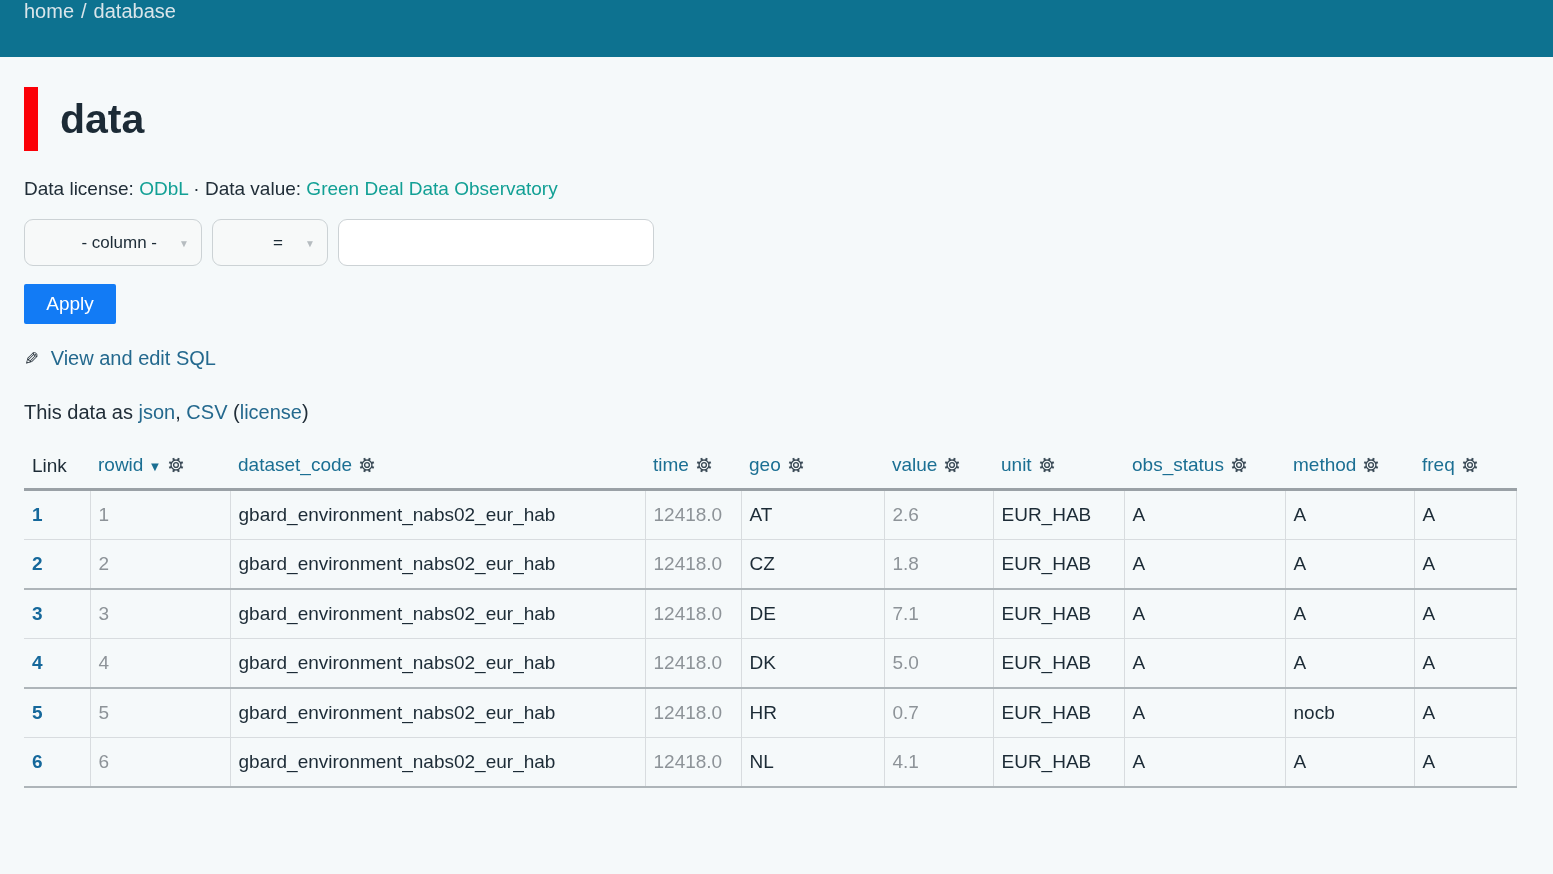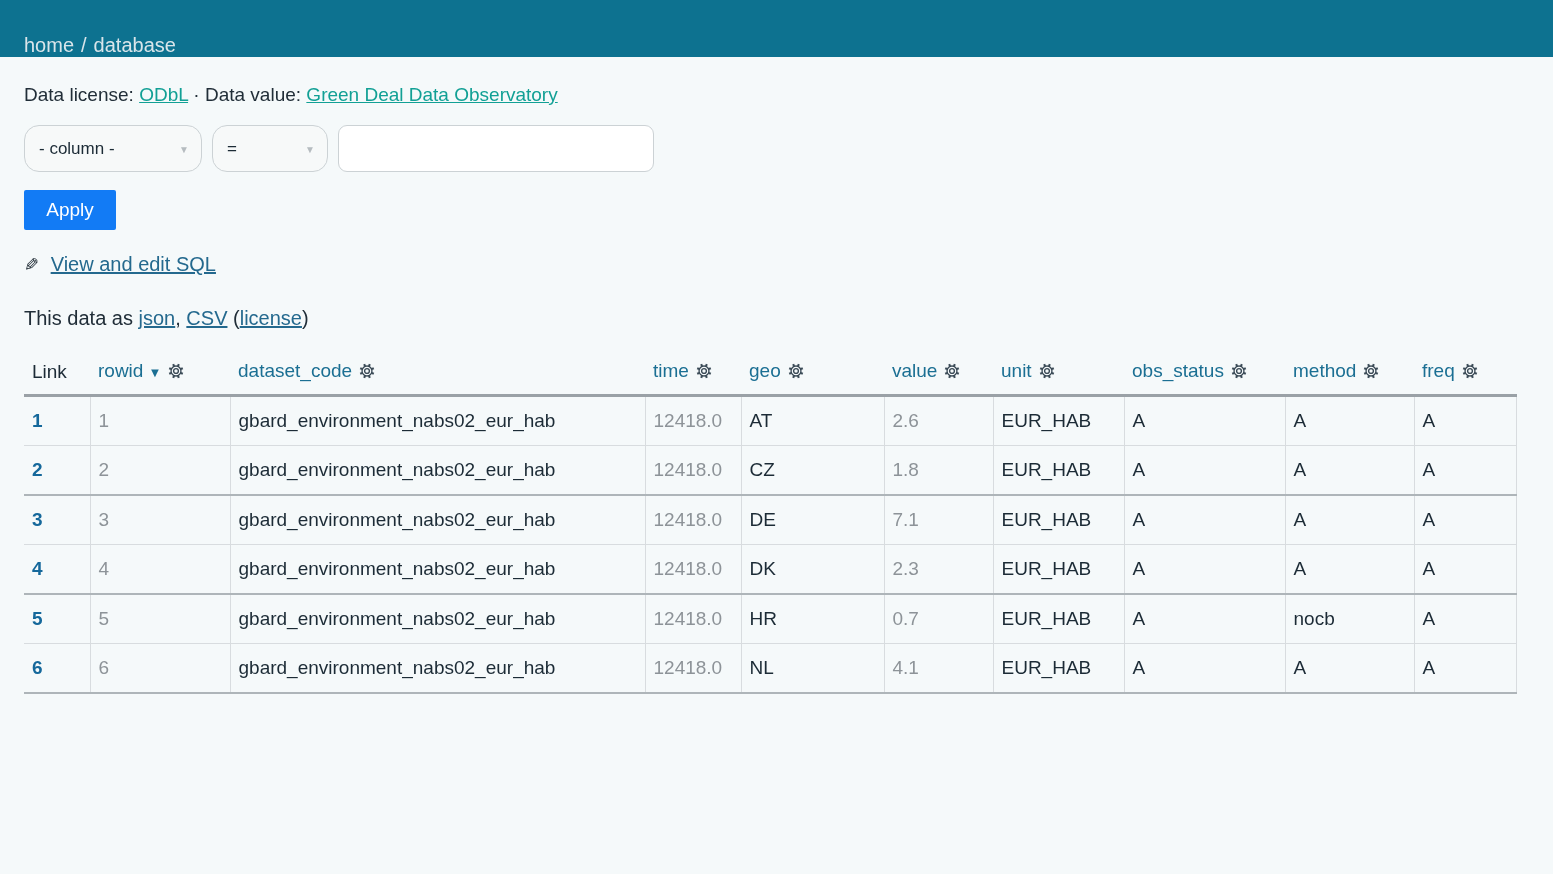--- a/index.html
+++ b/index.html
@@ -12,41 +12,41 @@
   }
   *{box-sizing:border-box; margin:0; padding:0;}
   html,body{width:1553px; height:874px; overflow:hidden;}
   body{
     background:var(--page-bg);
     font-family:"Liberation Sans", sans-serif;
     color:var(--body-text);
   }
   .topbar{
     height:57px; background:var(--topbar-bg);
-    display:flex; align-items:flex-end; padding:0 24px;
+    display:flex; align-items:flex-start; padding:0 24px;
     font-size:20px; color:var(--topbar-text); gap:7px;
   }
   .topbar a{color:var(--topbar-text); text-decoration:none; cursor:pointer;}
   .content{padding:0 24px;}
   h1{
     margin-top:30px; font-size:41px; font-weight:700; color:var(--heading-text);
     border-left:14px solid var(--accent-red); padding:8px 0 8px 22px; line-height:48px;
   }
   .meta{margin-top:26px; font-size:19px; line-height:24px;}
-  a.linklike{cursor:pointer; text-decoration:underline;}
+  a.linklike{cursor:pointer; }
   a.teal{color:var(--link-teal);}
   a.blue{color:var(--link-blue);}
   a.green{color:var(--link-green);}
   h3.rowcount{margin-top:40px; font-size:23px; font-weight:700; color:var(--heading-text); line-height:26px;}
   .filters{margin-top:18px; display:flex; gap:10px; align-items:center;}
   .select{
     position:relative; height:47px; background:var(--control-bg);
-    border:1px solid var(--control-border); border-radius:15px;
-    display:flex; align-items:center; padding:0 30px 0 14px;
-    font-size:17px; color:var(--heading-text); cursor:pointer;
+    border:1px solid var(--control-border); border-radius:9px;
+    display:flex; align-items:center; padding:0 44px 0 14px;
+    font-size:17px; color:var(--heading-text); cursor:pointer;justify-content:flex-end;
   }
   .select.w1{width:178px;} .select.w2{width:116px;}
   .select .caret{
     position:absolute; right:12px; top:50%; transform:translateY(-50%);
     font-size:10px; color:#b6bcc0;
   }
   .filters input{
     width:316px; height:47px; border:1px solid var(--control-border);
     border-radius:9px; background:#ffffff; font-size:17px; padding:0 12px;
     font-family:"Liberation Sans", sans-serif; outline:none;
@@ -89,20 +89,21 @@
 </head>
 <body>
 
 <div class="topbar">
   <a>home</a>
   <span>/</span>
   <a>database</a>
 </div>
 
 <div class="content">
+  <h1>data</h1>
 
   <p class="meta">
     <span>Data license:</span>
     <a class="linklike teal">ODbL</a>
     <span>·</span>
     <span>Data value:</span>
     <a class="linklike teal">Green Deal Data Observatory</a>
   </p>
 
 
@@ -316,21 +317,21 @@
           <td class="c7 text">A</td>
           <td class="c8 text">A</td>
           <td class="c9 text">A</td>
         </tr>
         <tr>
           <td class="c0 link"><a>4</a></td>
           <td class="c1 muted">4</td>
           <td class="c2 text">gbard_environment_nabs02_eur_hab</td>
           <td class="c3 muted">12418.0</td>
           <td class="c4 text">DK</td>
-          <td class="c5 muted">2.3</td>
+          <td class="c5 muted">5.0</td>
           <td class="c6 text">EUR_HAB</td>
           <td class="c7 text">A</td>
           <td class="c8 text">A</td>
           <td class="c9 text">A</td>
         </tr>
         <tr>
           <td class="c0 link"><a>5</a></td>
           <td class="c1 muted">5</td>
           <td class="c2 text">gbard_environment_nabs02_eur_hab</td>
           <td class="c3 muted">12418.0</td>

